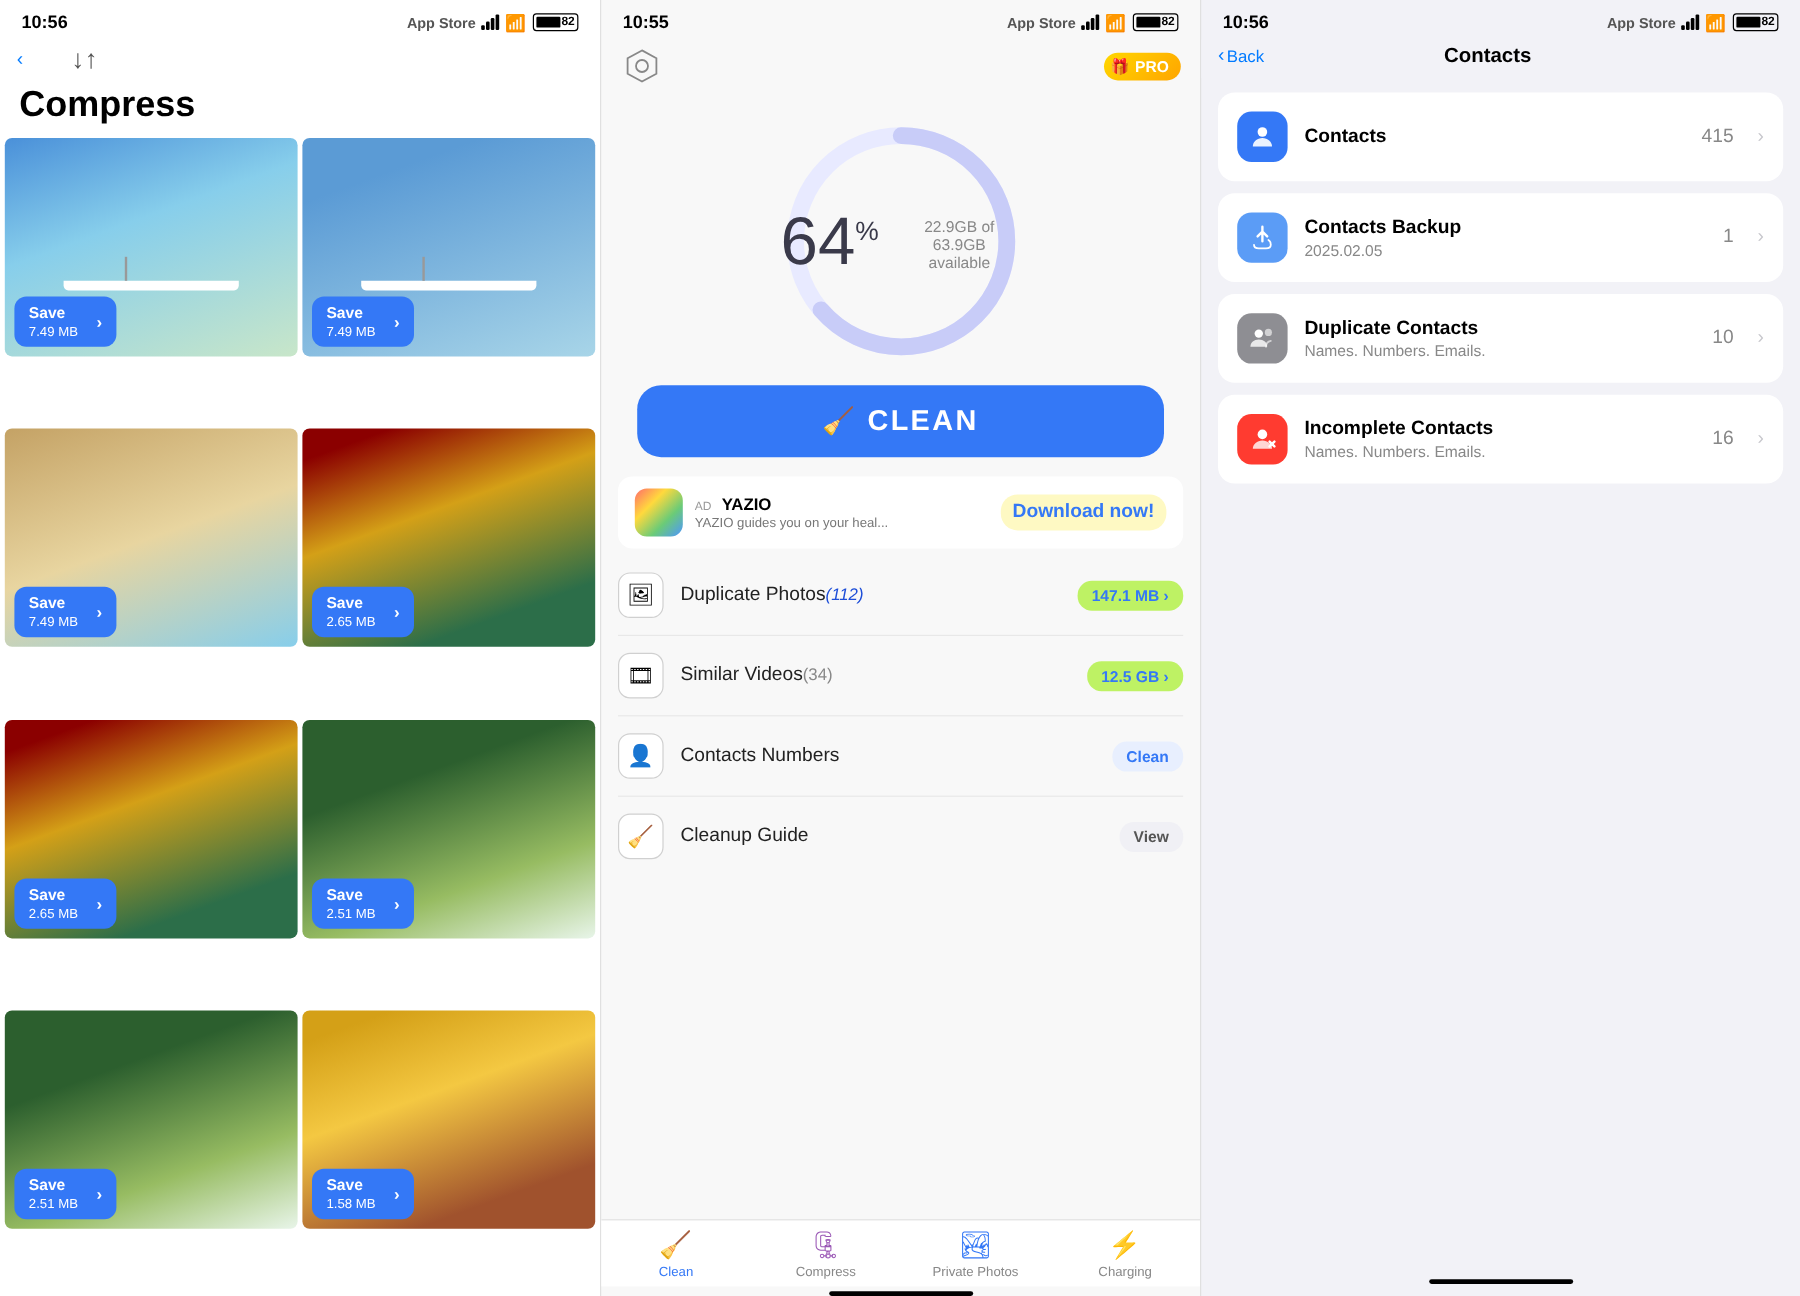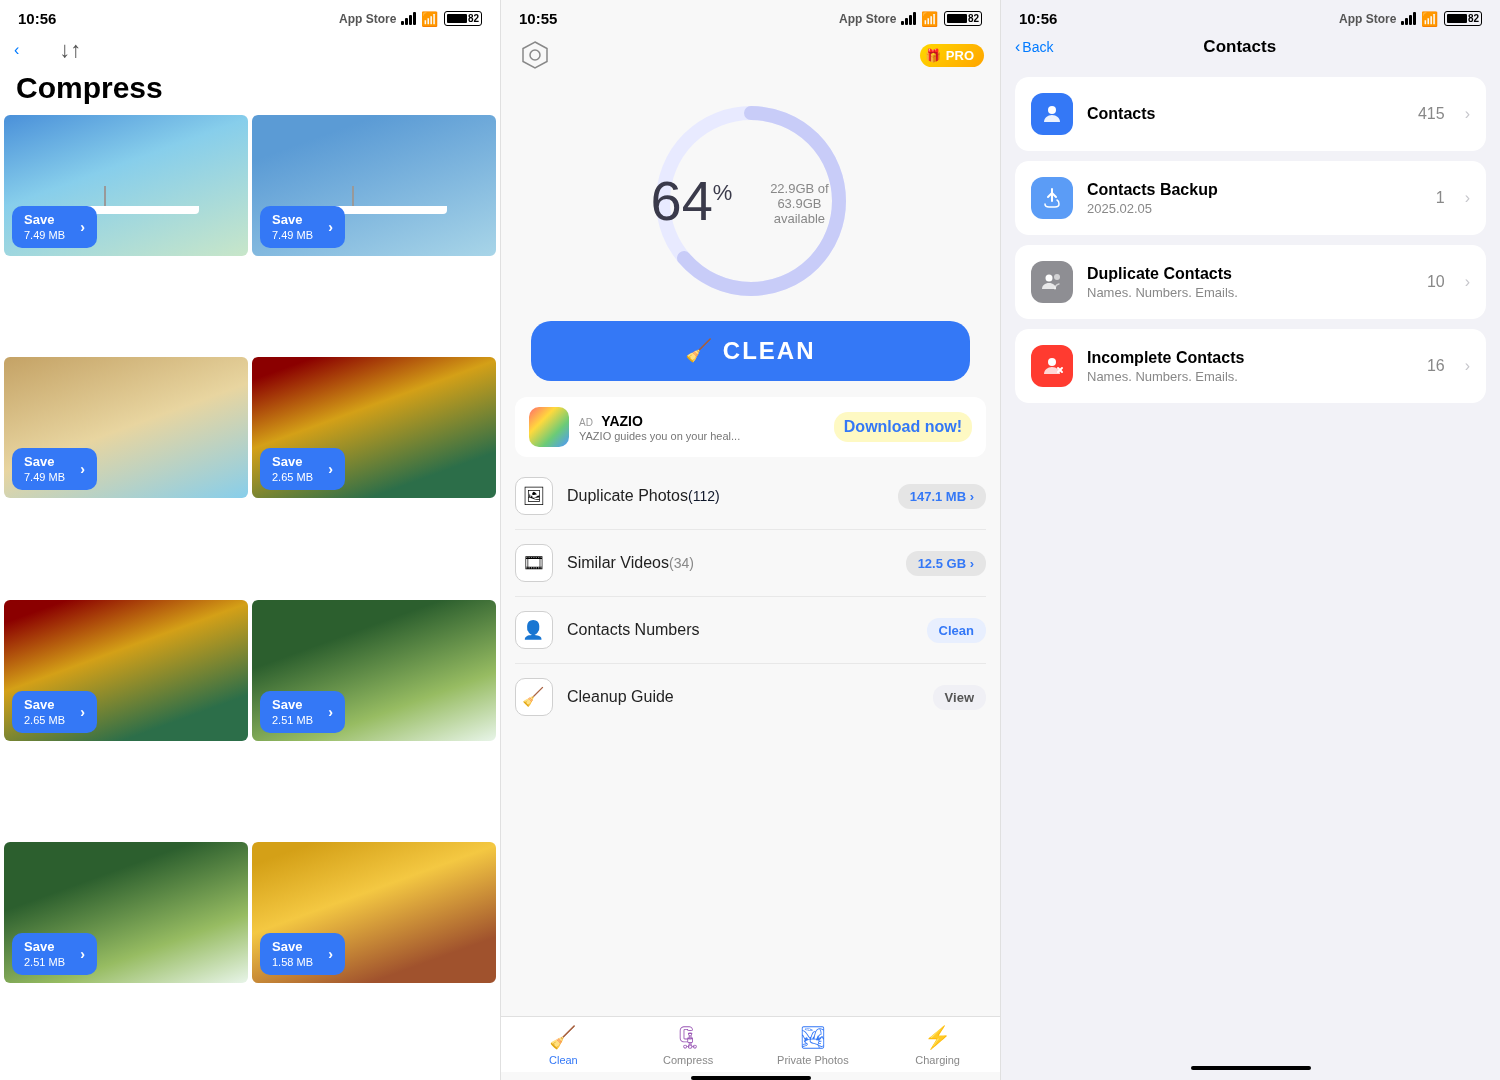--- a/index.html
+++ b/index.html
@@ -103,21 +103,21 @@
     #panel1 .photo-grid {
       display: grid;
       grid-template-columns: 1fr 1fr;
       gap: 4px;
       padding: 0 4px;
       overflow: hidden;
       flex: 1;
     }
     .photo-cell {
       position: relative;
-      height: 141px;
+      height: 182px;
       background: #ccc;
       border-radius: 6px;
       overflow: hidden;
     }
     .photo-bg-1 { background: linear-gradient(160deg, #4a90d9 0%, #87ceeb 40%, #c8e6c9 100%); }
     .photo-bg-2 { background: linear-gradient(160deg, #5b9bd5 20%, #a8d5e8 100%); }
     .photo-bg-3 { background: linear-gradient(160deg, #c4a265 0%, #e8d5a0 50%, #87ceeb 100%); }
     .photo-bg-4 { background: linear-gradient(160deg, #8B0000 10%, #d4a017 40%, #2c6e49 80%); }
     .photo-bg-5 { background: linear-gradient(160deg, #8B0000 10%, #d4a017 40%, #2c6e49 80%); }
     .photo-bg-6 { background: linear-gradient(160deg, #2c5f2e 30%, #97bc62 70%, #e8f5e9 100%); }
@@ -308,21 +308,21 @@
       font-size: 18px;
       flex-shrink: 0;
       background: #fff;
     }
     .feature-name {
       flex: 1;
       font-size: 16px;
       color: #222;
     }
     .feature-badge {
-      background: #e5e5e5;
+      background: #bef264;
       color: #3478F6;
       border-radius: 12px;
       padding: 5px 12px;
       font-size: 13px;
       font-weight: 600;
       white-space: nowrap;
     }
     .feature-badge-clean {
       background: #e8effe;
       color: #3478F6;
@@ -584,21 +584,21 @@
       <div class="ad-desc">YAZIO guides you on your heal...</div>
     </div>
     <div class="ad-download-btn">Download now!</div>
   </div>
 
   <div class="feature-list">
 
     <div class="feature-item">
       <div class="feature-icon">🖼</div>
       <span class="feature-name">
-        Duplicate Photos<span style="color:#0f172a;font-size:14px;">(112)</span>
+        Duplicate Photos<span style="color:#1d4ed8;font-size:14px;font-style:italic;">(112)</span>
       </span>
       <div class="feature-badge">147.1 MB ›</div>
     </div>
 
     <div class="feature-item">
       <div class="feature-icon">🎞</div>
       <span class="feature-name">
         Similar Videos<span style="color:#888;font-size:14px;">(34)</span>
       </span>
       <div class="feature-badge">12.5 GB ›</div>

